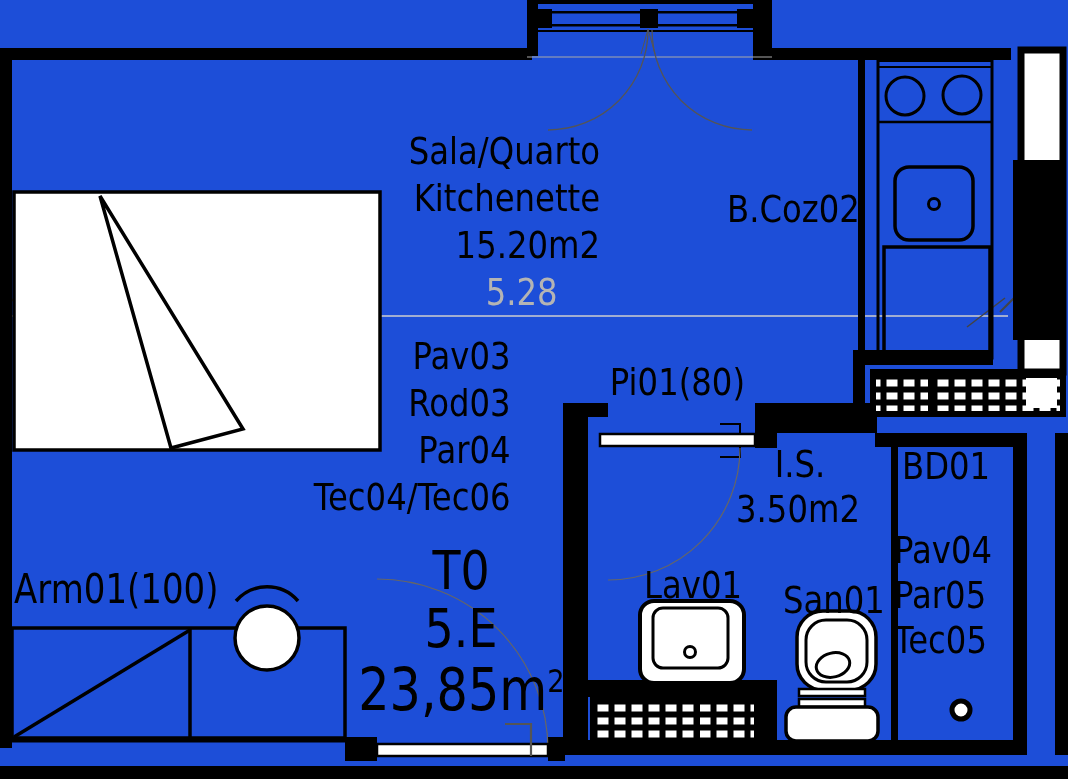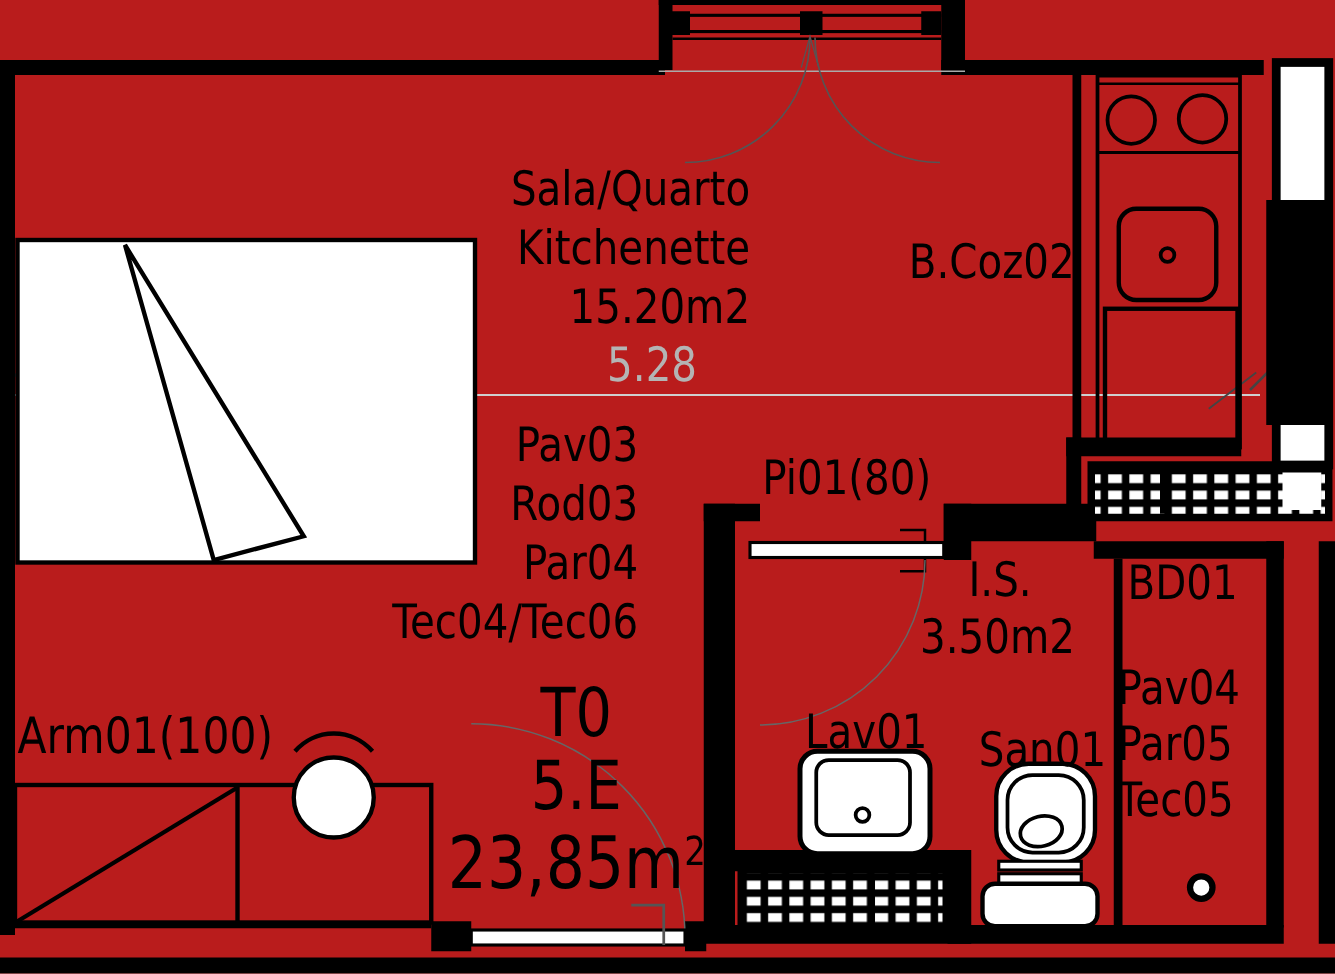--- a/index.html
+++ b/index.html
@@ -1,16 +1,16 @@
 <!DOCTYPE html>
 <html><head>
 <meta charset="utf-8">
 <style>
   html,body{margin:0;padding:0;background:#fff;}
-  #plan{position:relative;width:1068px;height:779px;background:#b91c1c;overflow:hidden;
+  #plan{position:relative;width:1068px;height:779px;background:#1d4ed8;overflow:hidden;
         font-family:"DejaVu Sans",sans-serif;color:#000;}
   #plan svg{position:absolute;left:0;top:0;}
   .lbl{position:absolute;white-space:nowrap;line-height:47px;font-size:38px;}
   .r{text-align:right;transform:scaleX(.85);transform-origin:100% 0;}
   .l{text-align:left;transform:scaleX(.85);transform-origin:0 0;}
   .c{text-align:center;transform:scaleX(.85);transform-origin:50% 0;}
   .dim{color:#b4b4b4;}
   .unit{line-height:1.08;}
   .unit .t0,.unit .ue{font-size:54px;}
   .unit .area{font-size:58px;}

